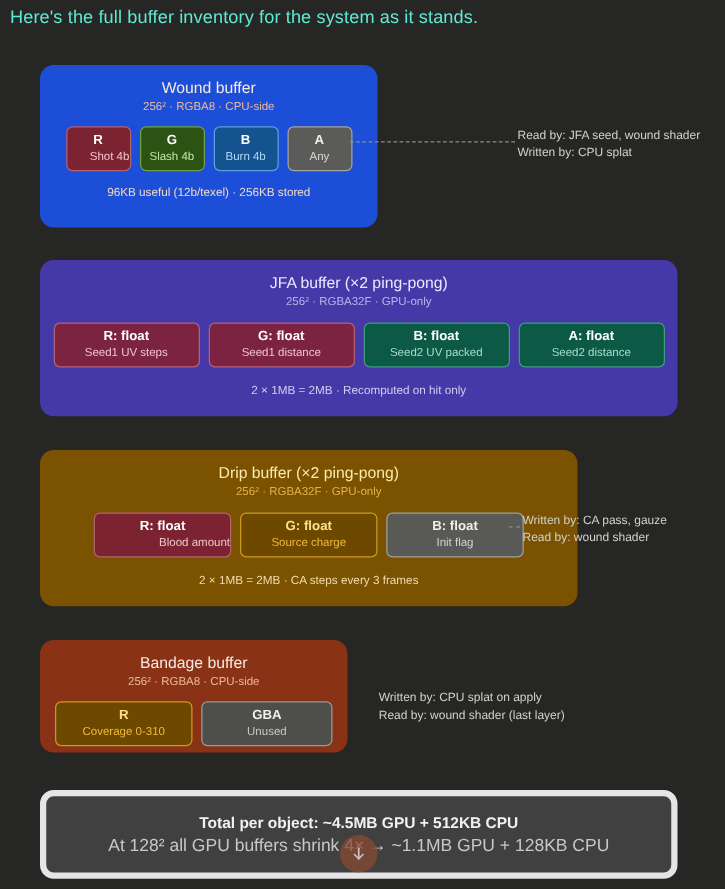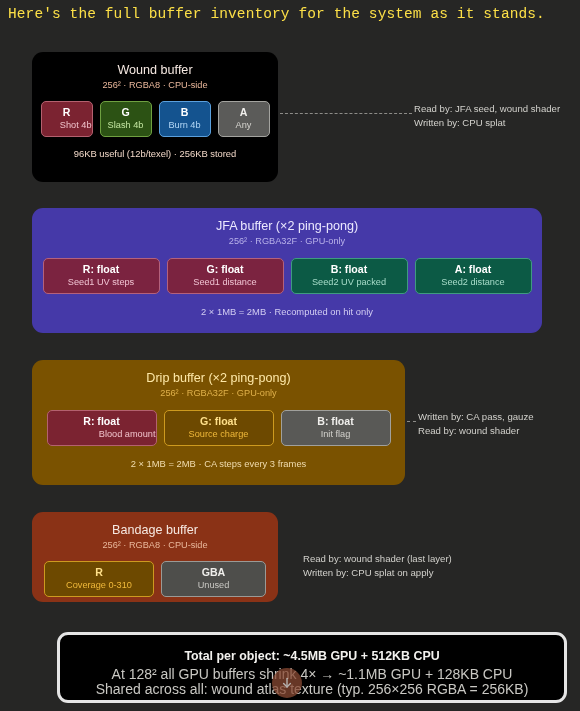--- a/index.html
+++ b/index.html
@@ -14,24 +14,24 @@
     overflow: hidden;
     font-family: "Liberation Sans", sans-serif;
     color: #e8e6e3;
   }
 
   
   .intro {
     position: absolute;
     left: 8px;
     top: 4px;
-    font-family: Liberation Mono, monospace;
+    font-family: Liberation Sans, sans-serif;
     font-size: 14.5px;
     line-height: 20px;
-    color: #fde047;
+    color: #5eead4;
     letter-spacing: 0.1px;
     white-space: nowrap;
   }
 
   
   .card {
     position: absolute;
     box-sizing: border-box;
     border-radius: 11px;
     text-align: center;
@@ -76,22 +76,22 @@
   }
   .chip-desc {
     display: block;
     font-size: 9.2px;
     line-height: 12px;
     margin-top: 0px;
   }
 
   
   #card-wound {
-    left: 32px; top: 52px; width: 246px; height: 130px;
-    background: #000000;
+    left: 32px; top: 52px; width: 270px; height: 130px;
+    background: #1d4ed8;
   }
   #card-wound .card-title { color: #f6e9e2; }
   #card-wound .card-sub { color: #e9b79b; }
   #card-wound .card-foot { color: #f2d8c8; margin-top: 10px; }
   #card-wound .chips { margin-top: 9px; }
   #card-wound .chip { width: 52px; }
   .chip-r-shot { background:#7b2331; border-color:#b4616f; }
   .chip-r-shot .chip-label { color:#ffffff; }
   .chip-r-shot .chip-desc  { color:#f0c3cb;text-align:right; }
   .chip-g-slash { background:#2c5214; border-color:#6fa041; }
@@ -116,21 +116,21 @@
   #card-jfa .chip { width: 117px; }
   .chip-seed1 { background:#7b2340; border-color:#b4617c; }
   .chip-seed1 .chip-label { color:#ffffff; }
   .chip-seed1 .chip-desc  { color:#f0c3d2; }
   .chip-seed2 { background:#0c5a45; border-color:#3f9b80; }
   .chip-seed2 .chip-label { color:#ffffff; }
   .chip-seed2 .chip-desc  { color:#a8ddca; }
 
   
   #card-drip {
-    left: 32px; top: 360px; width: 373px; height: 125px;
+    left: 32px; top: 360px; width: 430px; height: 125px;
     background: #7a5200;
   }
   #card-drip .card-title { color:#ffe9a8; }
   #card-drip .card-sub   { color:#e0b14a; }
   #card-drip .card-foot  { color:#f0dcae; margin-top: 11px; }
   #card-drip .chips { margin-top: 10px; }
   #card-drip .chip { width: 110px; }
   .chip-blood { background:#7b2331; border-color:#b4616f; }
   .chip-blood .chip-label { color:#ffffff; }
   .chip-blood .chip-desc  { color:#f0c3cb;text-align:right; }
@@ -152,24 +152,23 @@
   #card-bandage .chip-cov { width: 110px; background:#6d4900; border-color:#cd9a1f; }
   #card-bandage .chip-cov .chip-label { color:#ffe08a; }
   #card-bandage .chip-cov .chip-desc  { color:#f0b93a; }
   #card-bandage .chip-gba { width: 105px; background:#4e4e4b; border-color:#9a9a96; }
   #card-bandage .chip-gba .chip-label { color:#f0efec; }
   #card-bandage .chip-gba .chip-desc  { color:#c9c8c3; }
 
   
   #card-total {
     left: 32px; top: 632px; width: 510px; height: 71px;
-    background: #000000;
-    border: 3px solid #e5e5e5;
+    background: #404040;
+    border: 5px solid #e5e5e5;
     padding-top: 13px;
-    margin-left: 25px;
   }
   #card-total .card-title { color:#f2f1ee; font-weight:bold; font-size:12.4px; }
   #card-total .card-foot  { color:#c9c8c3; font-size:14px; line-height:15px; margin-top:3px; }
 
   
   .annot {
     position: absolute;
     font-size: 9.6px;
     line-height: 14px;
     color: #d2d1cc;
@@ -296,28 +295,27 @@
       <span class="chip-desc">Coverage 0-310</span>
     </div>
     <div class="chip chip-gba">
       <span class="chip-label">GBA</span>
       <span class="chip-desc">Unused</span>
     </div>
   </div>
 </div>
 
 <div class="annot" style="left:303px; top:552px;">
+  <div>Written by: CPU splat on apply</div>
   <div>Read by: wound shader (last layer)</div>
-  <div>Written by: CPU splat on apply</div>
 </div>
 
 <div class="card" id="card-total">
   <p class="card-title">Total per object: ~4.5MB GPU + 512KB CPU</p>
   <p class="card-foot">At 128² all GPU buffers shrink 4× → ~1.1MB GPU + 128KB CPU</p>
-  <p class="card-foot" style="margin-top:0;">Shared across all: wound atlas texture (typ. 256×256 RGBA = 256KB)</p>
 </div>
 
 <div id="scroll-fab">
   <span>
     <svg width="14" height="14" viewBox="0 0 14 14" fill="none" stroke="#f3ece9" stroke-width="1.4" stroke-linecap="round" stroke-linejoin="round">
       <line x1="7" y1="2.5" x2="7" y2="11"></line>
       <polyline points="3.6,7.6 7,11 10.4,7.6"></polyline>
     </svg>
   </span>
 </div>

